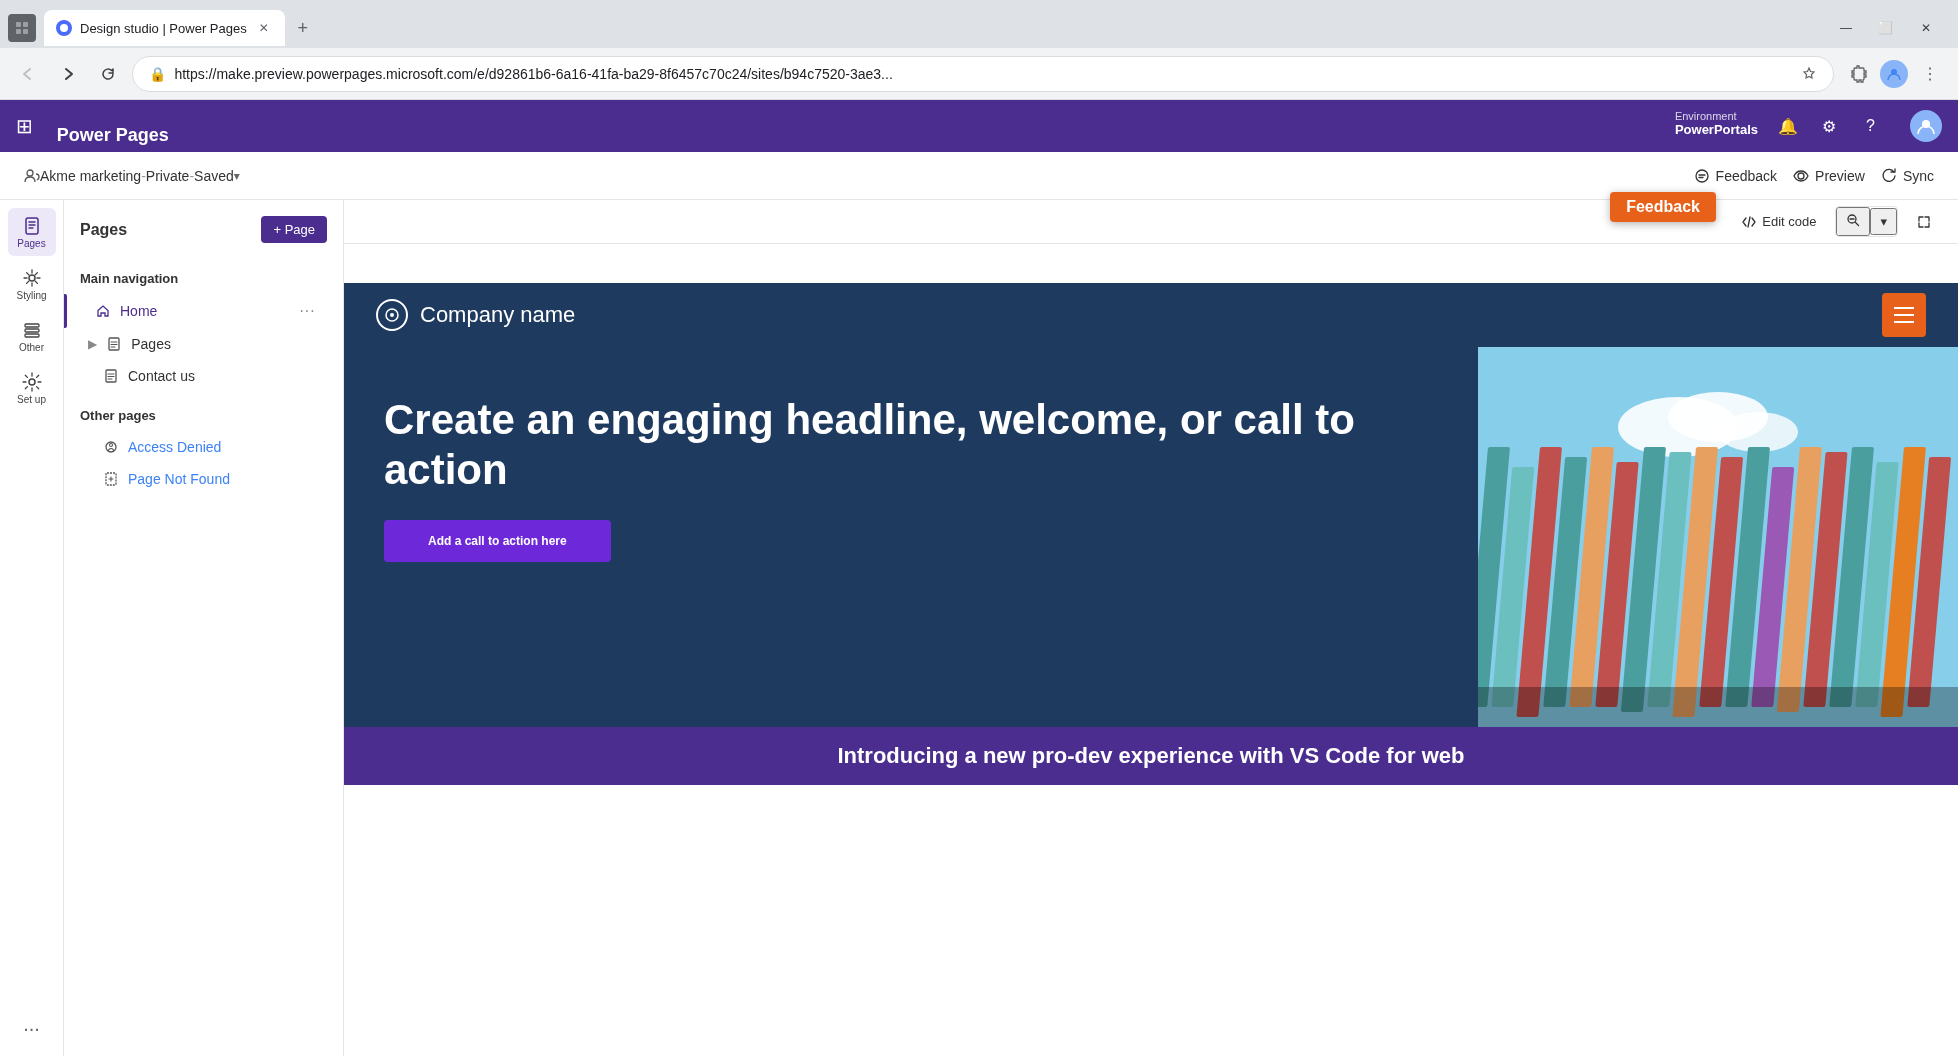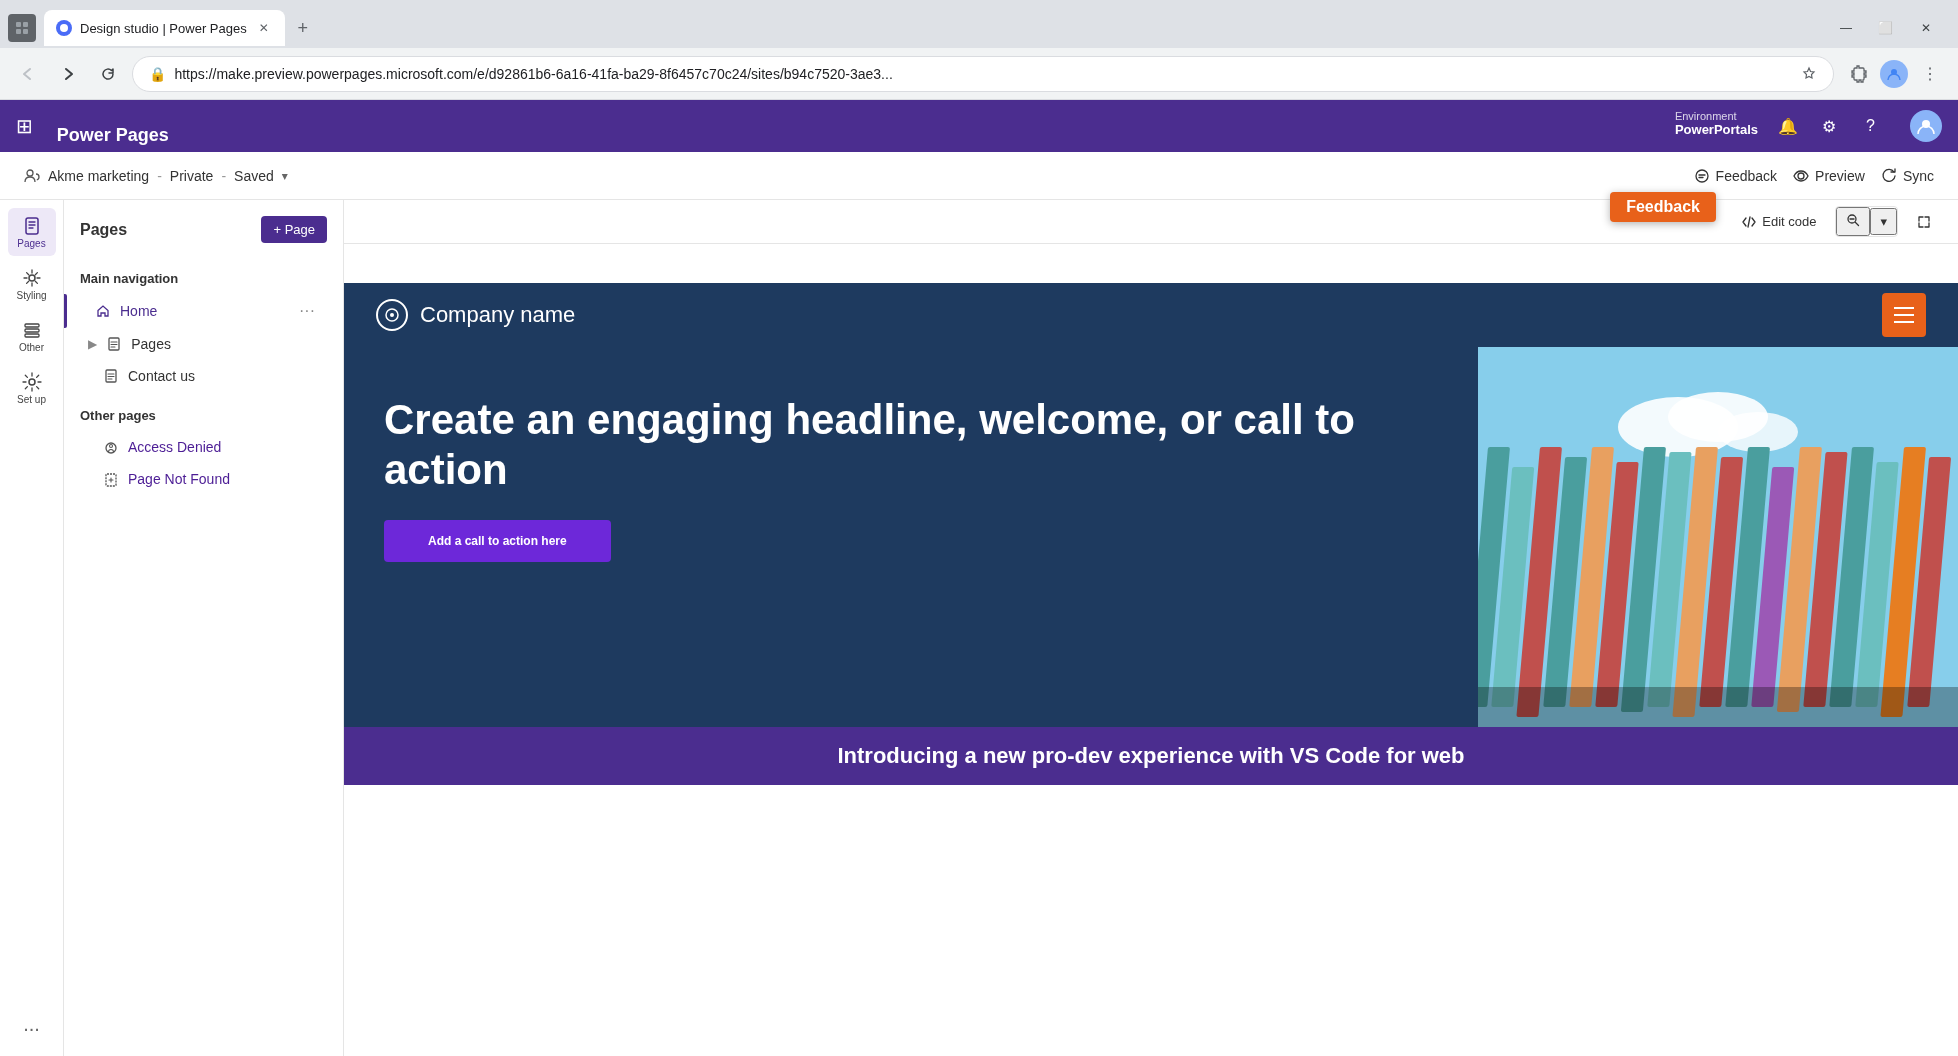--- a/index.html
+++ b/index.html
@@ -29,21 +29,21 @@
 
     
     .app-topbar { background: #4b2d8f; display: flex; align-items: center; padding: 0 16px; height: 52px; gap: 16px; }
     .waffle-icon { color: #fff; font-size: 20px; cursor: pointer; margin-right: 8px; }
     .app-name { color: #ffffff; font-size: 18px; font-weight: 600; margin-top: 18px; }
     .topbar-right { margin-left: auto; display: flex; align-items: center; gap: 12px; }
     .topbar-icon-btn { width: 32px; height: 32px; border-radius: 50%; display: flex; align-items: center; justify-content: flex-start; color: #ffffff; font-size: 16px; cursor: pointer; }
 
     
     .header-bar { background: #ffffff; border-bottom: 1px solid #e5e5e5; display: flex; align-items: center; padding: 0 24px; height: 48px; gap: 16px; }
-    .site-selector { display: flex; align-items: center; gap: 8px; font-size: 14px; color: #333; cursor: pointer; }
+    .site-selector { display: flex; align-items: center; font-size: 14px; color: #333; cursor: pointer; }
     .site-selector-arrow { color: #666; font-size: 12px; }
     .header-actions { margin-left: auto; display: flex; align-items: center; gap: 16px; }
     .header-action-btn { display: flex; align-items: center; gap: 6px; font-size: 14px; color: #333; cursor: pointer; background: none; border: none; }
 
     
     .main-content { display: flex; flex: 1; overflow: hidden; }
 
     
     .icon-rail { width: 64px; background: #ffffff; border-right: 1px solid #e5e5e5; display: flex; flex-direction: column; align-items: center; padding: 8px 0; gap: 4px; }
     .rail-item { width: 48px; height: 48px; border-radius: 6px; display: flex; flex-direction: column; align-items: center; justify-content: center; gap: 2px; cursor: pointer; color: #444; }
@@ -58,21 +58,21 @@
     .panel-title { font-size: 16px; font-weight: 600; color: #333; }
     .add-page-btn { display: flex; align-items: center; gap: 6px; background: #4b2d8f; color: #fff; border: none; border-radius: 4px; padding: 6px 12px; font-size: 13px; cursor: pointer; font-weight: 500; }
     .section-header { font-size: 13px; font-weight: 600; color: #333; padding: 8px 16px; margin-top: 8px; }
     .nav-item { display: flex; align-items: center; padding: 8px 28px 8px 32px; gap: 10px; cursor: pointer; font-size: 14px; color: #333; position: relative; }
     .nav-item.active { color: #4b2d8f; }
     .nav-item.active::before { content: ''; position: absolute; left: 0; top: 0; bottom: 0; width: 3px; background: #4b2d8f; border-radius: 0 2px 2px 0; }
     .nav-item-more { margin-left: auto; color: #888; font-size: 16px; }
     .nav-item-chevron { color: #888; font-size: 12px; }
     .nav-item-indent { padding-left: 48px; }
     .nav-item-indent2 { padding-left: 64px; }
-    .other-nav-item { display: flex; align-items: flex-end; padding: 8px 16px 8px 40px; gap: 10px; cursor: pointer; font-size: 14px; color: #4c1d95; }
+    .other-nav-item { display: flex; align-items: center; padding: 8px 16px 8px 40px; gap: 10px; cursor: pointer; font-size: 14px; color: #3b82f6; }
 
     
     .canvas-area { flex: 1; display: flex; flex-direction: column; overflow: hidden; }
     .canvas-toolbar { background: #ffffff; border-bottom: 1px solid #e5e5e5; display: flex; align-items: center; justify-content: flex-end; padding: 0 16px; height: 44px; gap: 8px; }
     .canvas-btn { display: flex; align-items: center; gap: 6px; font-size: 13px; color: #333; cursor: pointer; background: none; border: 1px solid transparent; padding: 4px 10px; border-radius: 4px; }
     .zoom-controls { display: flex; align-items: center; border: 1px solid #e5e5e5; border-radius: 4px; overflow: hidden; }
     .zoom-btn { padding: 4px 8px; font-size: 13px; cursor: pointer; color: #333; }
     .canvas-scroll { flex: 1; overflow: auto; background: #f0f0f0; display: flex; justify-content: center; padding: 0; }
     .canvas-frame { width: 100%; background: white; }
 

